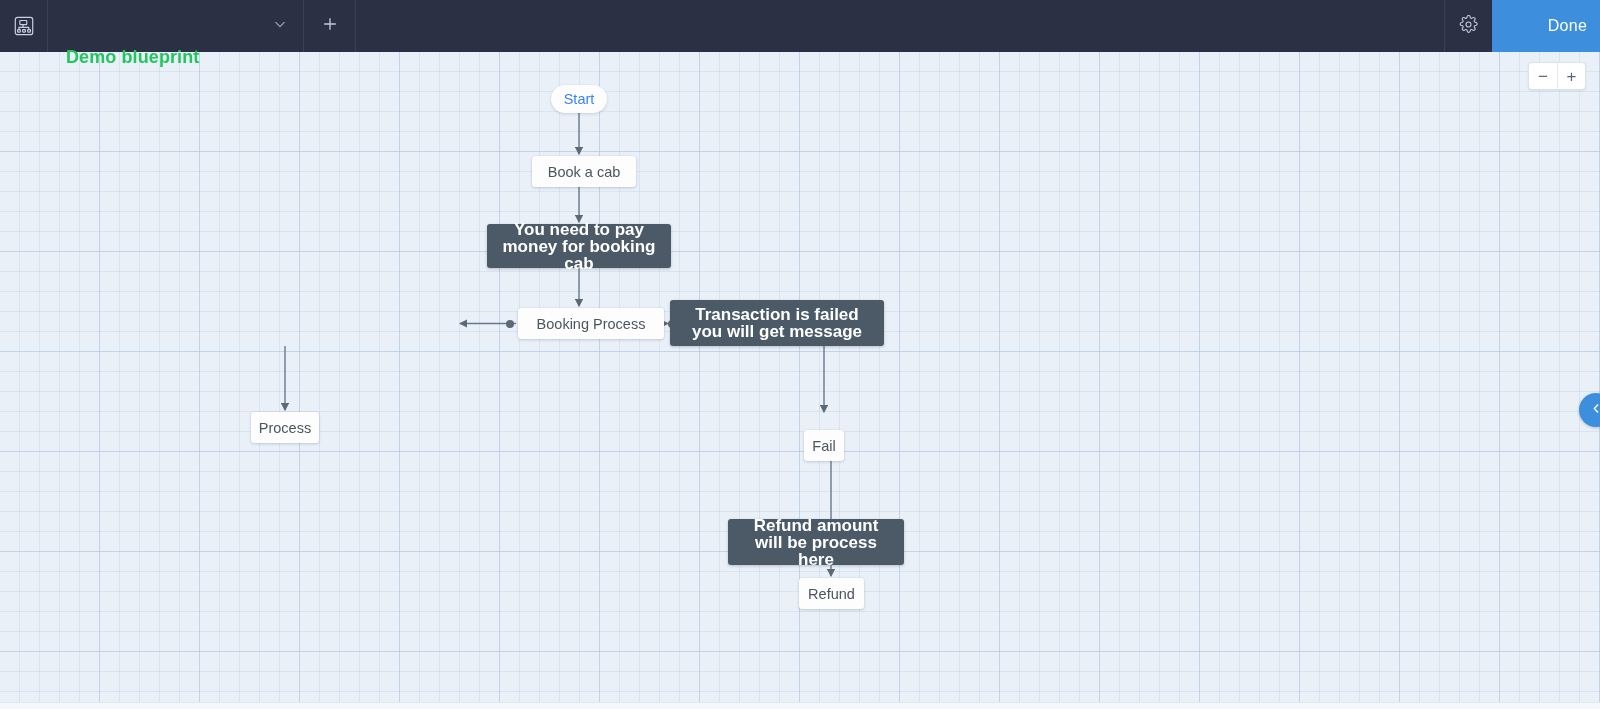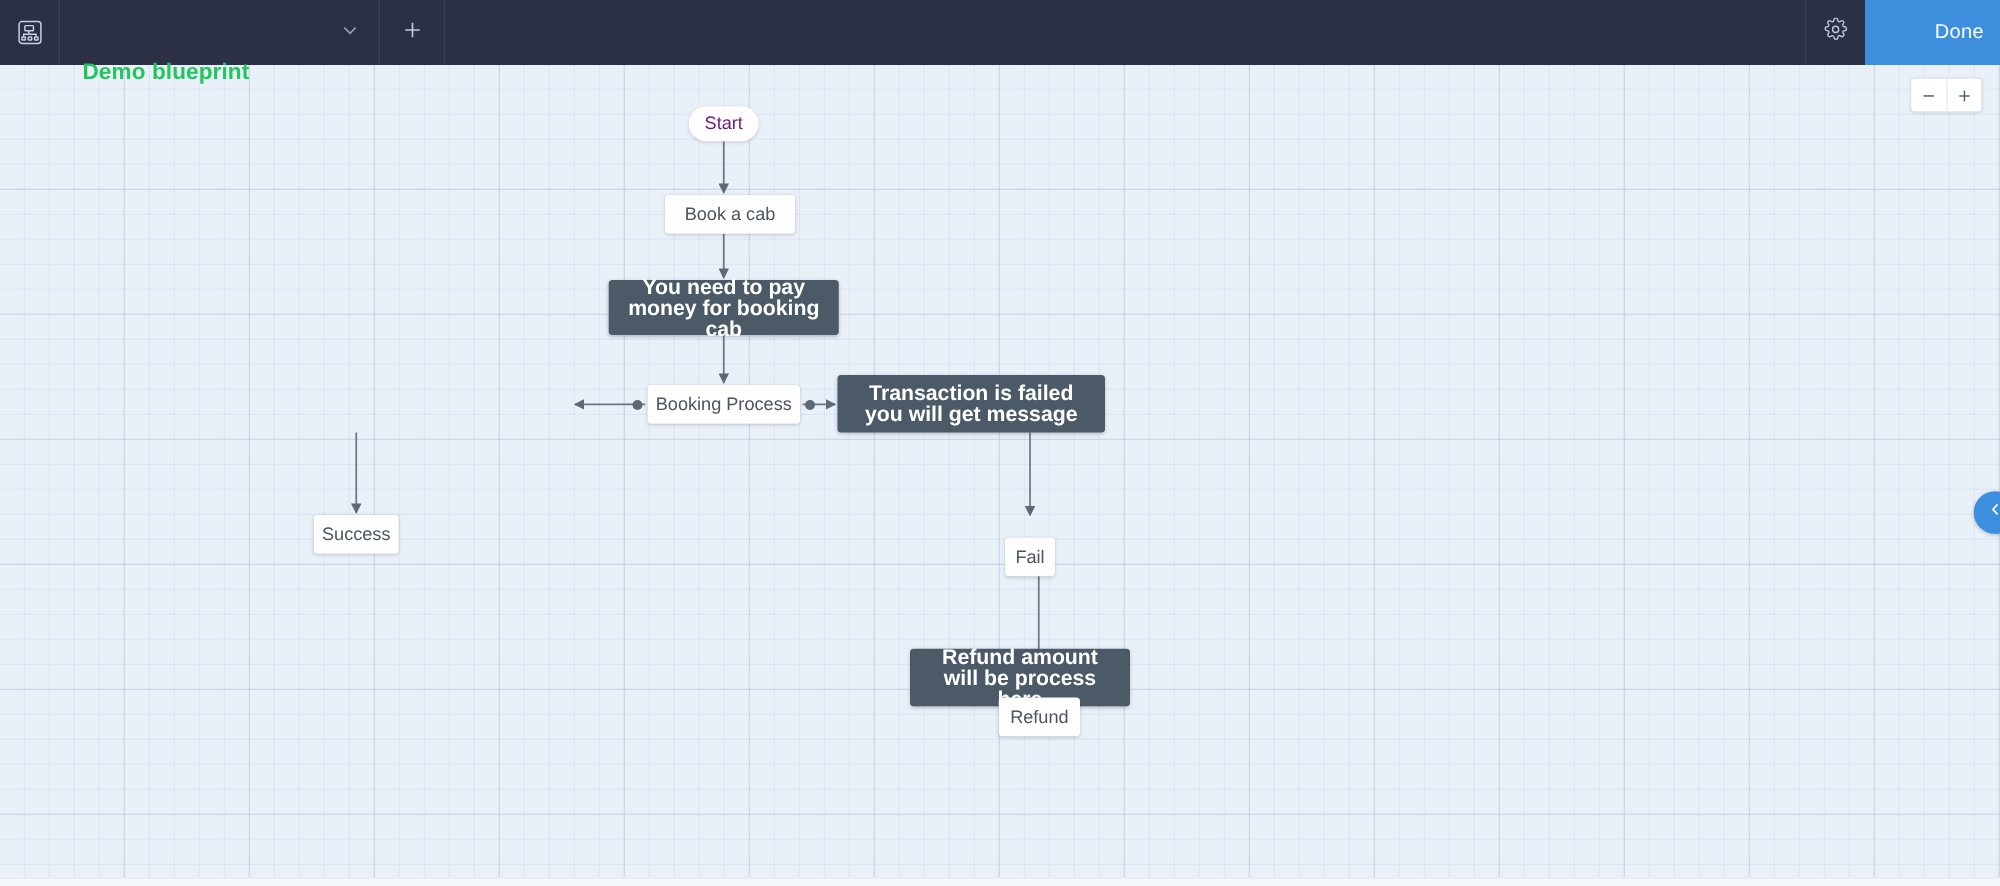--- a/index.html
+++ b/index.html
@@ -118,21 +118,21 @@
   }
   .node-light {
     background: #fdfdfd;
     color: #4d5560;
     border-radius: 3px;
     box-shadow: 0 1px 3px rgba(45,65,95,.20), 0 0 0 .5px rgba(45,65,95,.05);
     font-size: 14.5px;
   }
   .node-pill {
     background: #fdfdfd;
-    color: #701a75;
+    color: #3b82f6;
     border-radius: 16px;
     box-shadow: 0 1px 3px rgba(45,65,95,.20);
     font-size: 14.5px;
   }
   .node-dark {
     background: #4c5a68;
     color: #ffffff;
     border-radius: 3px;
     font-size: 17px;
     font-weight: bold;
@@ -244,44 +244,44 @@
     </div>
 
     <div class="node node-light" style="left:532px; top:104px; width:104px; height:31px;">
       <span>Book a cab</span>
     </div>
 
     <div class="node node-dark" style="left:487px; top:172px; width:184px; height:44px;">
       <span>You need to pay money for booking cab</span>
     </div>
 
-    <div class="node node-light" style="left:518px; top:256px; width:122px; height:31px;">
+    <div class="node node-light" style="left:518px; top:256px; width:146px; height:31px;">
       <span class="port left"></span>
       <span>Booking Process</span>
       <span class="port right"></span>
     </div>
 
 
     <div class="node node-dark" style="left:670px; top:248px; width:214px; height:46px;">
       <span>Transaction is failed you will get message</span>
     </div>
 
     <div class="node node-light" style="left:251px; top:360px; width:68px; height:31px;">
-      <span>Success</span>
+      <span>Process</span>
     </div>
 
     <div class="node node-light" style="left:804px; top:378px; width:40px; height:31px;">
       <span>Fail</span>
     </div>
 
     <div class="node node-dark" style="left:728px; top:437px; width:176px; height:46px;margin-top:30px;">
       <span>Refund amount will be process here</span>
     </div>
 
-    <div class="node node-light" style="left:799px; top:506px; width:65px; height:31px;">
+    <div class="node node-light" style="left:799px; top:526px; width:65px; height:31px;">
       <span>Refund</span>
     </div>
 
     <div class="zoom-ctl">
       <div class="zoom-btn">−</div>
       <div class="zoom-btn sep">+</div>
     </div>
 
     <div class="side-handle">
       <span>

